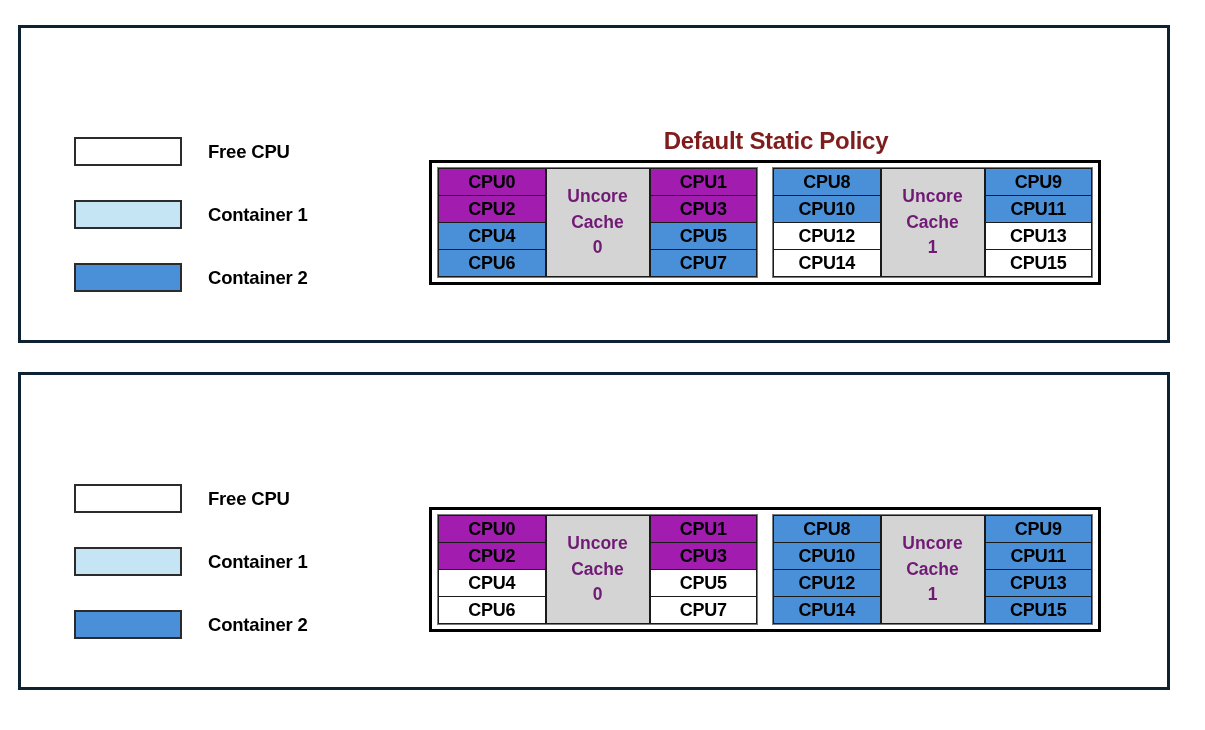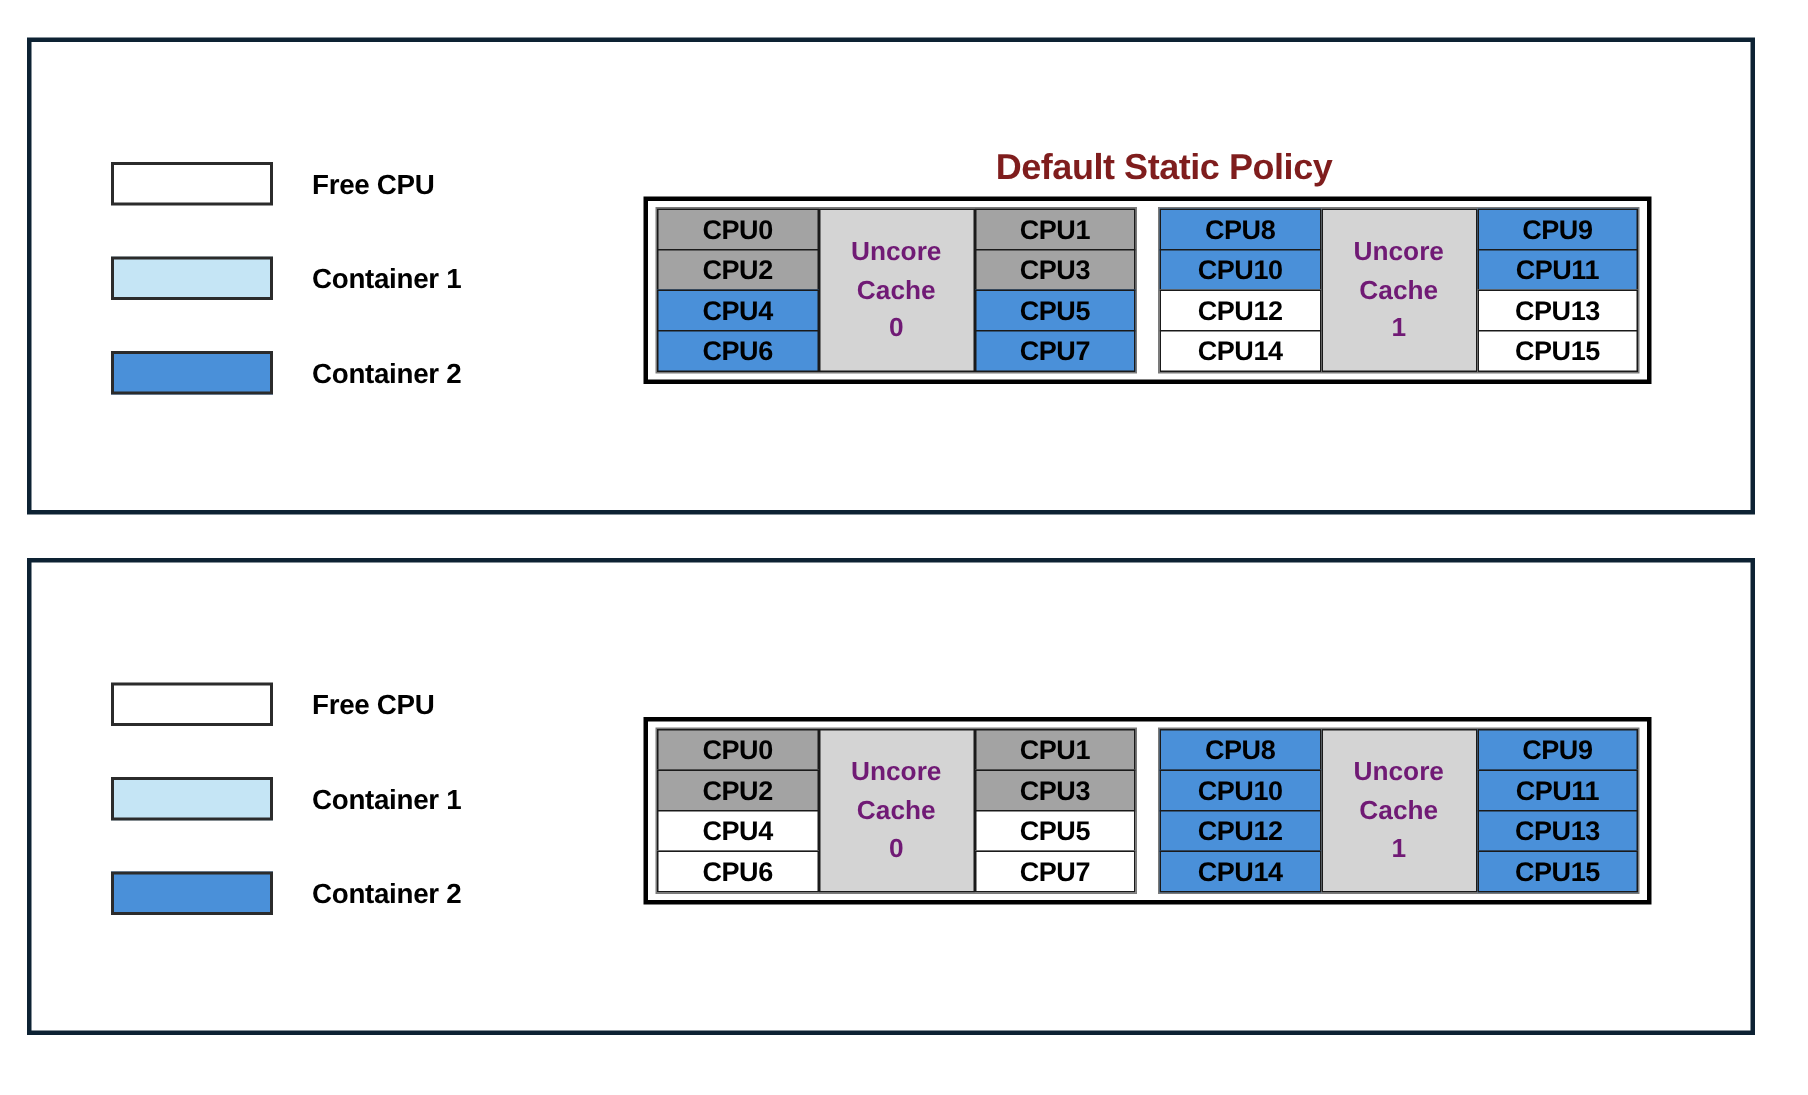--- a/index.html
+++ b/index.html
@@ -23,20 +23,21 @@
     background: #ffffff;
     box-sizing: border-box;
   }
   #panel-static  { top: 25px;  height: 318px; }
   #panel-prefer  { top: 372px; height: 318px; }
 
   .panel-inner {
     position: relative;
     width: 100%;
     height: 100%;
+    margin-top: 29px;
   }
 
   
   .legend {
     position: absolute;
     left: 53px;
     top: 80px;
     display: flex;
     flex-direction: column;
     gap: 34px;
@@ -128,21 +129,21 @@
     justify-content: center;
     font-size: 17.5px;
     font-weight: bold;
     color: #701a75;
     line-height: 1.45;
     text-align: center;
   }
 
   
   .fill-free        { background: #ffffff; }
-  .fill-container1  { background: #a3a3a3; }
+  .fill-container1  { background: #a21caf; }
   .fill-container2  { background: #4a90d9; }
 </style>
 </head>
 <body>
 
 <section class="panel" id="panel-static">
   <div class="panel-inner">
 
     <div class="legend">
       <div class="legend-row">

